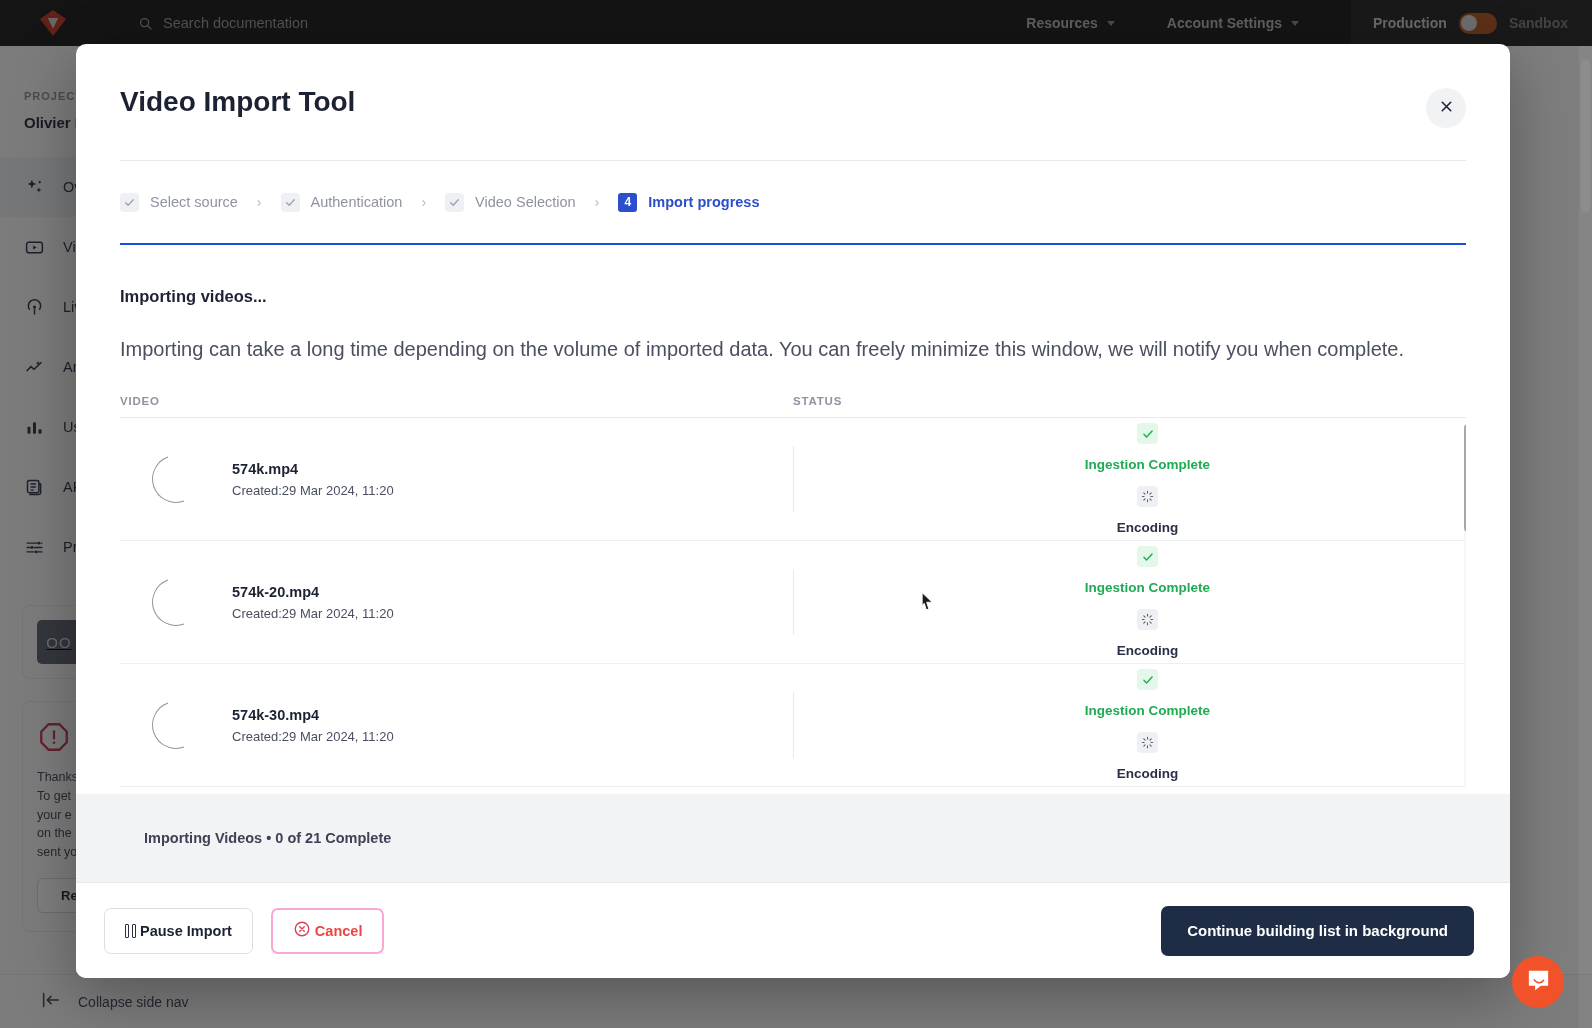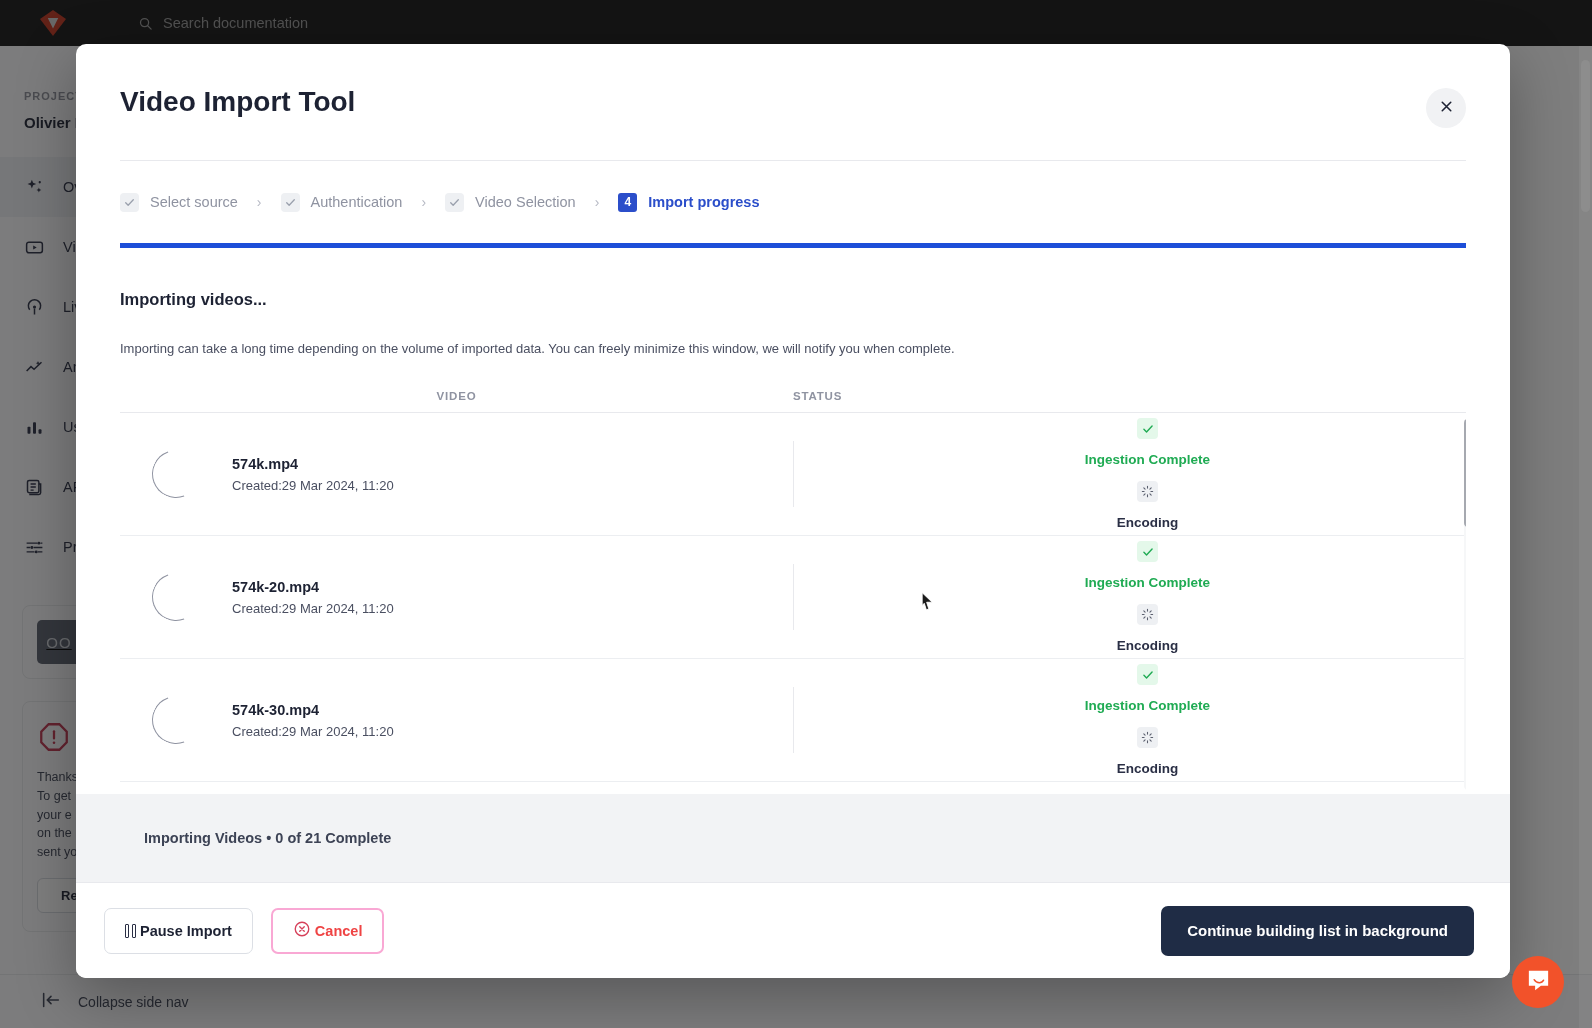--- a/index.html
+++ b/index.html
@@ -118,44 +118,44 @@
     box-shadow: 0 18px 60px rgba(0,0,0,.30);
   }
   .modal-head { position: relative; padding: 42px 44px 0 44px; }
   .modal-title { font-size: 28px; font-weight: bold; color: #1d2233; }
   .close-btn {
     position: absolute; top: 44px; right: 44px; width: 40px; height: 40px;
     border-radius: 50%; background: #f1f2f4;
     display: flex; align-items: center; justify-content: center;
   }
 
-  .stepper-wrap { margin: 42px 44px 0 44px; border-top: 1px solid #e8e9ed; border-bottom: 5px solid #1d4ed8; }
+  .stepper-wrap { margin: 42px 44px 0 44px; border-top: 1px solid #e8e9ed; border-bottom: 2px solid #1d4ed8; }
   .stepper { display: flex; align-items: center; height: 82px; }
   .step { display: flex; align-items: center; gap: 11px; }
   .step-box {
     width: 19px; height: 19px; border-radius: 4px; background: #eef0f3;
     display: flex; align-items: center; justify-content: center; flex: none;
   }
   .step-box.num {
     background: #2b4eca; color: #fff; font-size: 12px; font-weight: bold;
     border-radius: 3px; width: 19px; height: 19px;
   }
   .step-label { font-size: 14.5px; color: #8f93a1; }
   .step.current .step-label { color: #2b4eca; font-weight: bold; }
   .step-sep { color: #b6b9c4; font-size: 14px; margin: 0 19px; }
 
   .sec-title { margin: 42px 0 0 44px; font-size: 16.5px; font-weight: bold; color: #1d2233; }
-  .sec-desc { margin: 32px 44px 0 44px; font-size: 13px; color: #4a4f61; }
+  .sec-desc { margin: 32px 44px 0 44px; font-size: 20px; color: #4a4f61; }
 
   .list-head {
     display: flex; margin: 34px 44px 0 44px;
     font-size: 11.5px; letter-spacing: .07em; color: #8f93a1; font-weight: bold;
     padding-bottom: 10px; border-bottom: 1px solid #e8e9ed;
   }
-  .col-video { width: 673px; text-align: center; }
+  .col-video { width: 673px; }
   .col-status { flex: 1; }
 
   .list-scroll {
     position: relative; margin: 0 44px 0 44px; flex: 1; overflow: hidden;
   }
   .row {
     display: flex; align-items: center; height: 123px;
     border-bottom: 1px solid #eceef1;
   }
   .row-video { width: 673px; display: flex; align-items: center; }
@@ -347,20 +347,37 @@
     </div>
     <div class="topbar-search">
       <span class="sicon">
         <svg viewBox="0 0 24 24" width="15" height="15" fill="none" stroke="#9b9b9b" stroke-width="2" stroke-linecap="round">
           <circle cx="10.5" cy="10.5" r="6.5"></circle>
             <path d="M15.5 15.5L21 21"></path>
         </svg>
       </span>
       <span>Search documentation</span>
     </div>
+    <div class="topbar-right">
+      <div class="tb-menu">
+        <span>Resources</span>
+        <span class="caret"></span>
+      </div>
+      <div class="tb-menu">
+        <span>Account Settings</span>
+        <span class="caret"></span>
+      </div>
+      <div class="env-switch">
+        <span class="env-label">Production</span>
+        <span class="toggle">
+            <span class="knob"></span>
+          </span>
+        <span class="env-label dim">Sandbox</span>
+      </div>
+    </div>
   </div>
 
   <div class="overlay"></div>
   <div class="page-scroll">
       <div class="thumb"></div>
     </div>
 
   <div class="modal">
     <div class="modal-head">
       <div class="modal-title">Video Import Tool</div>

